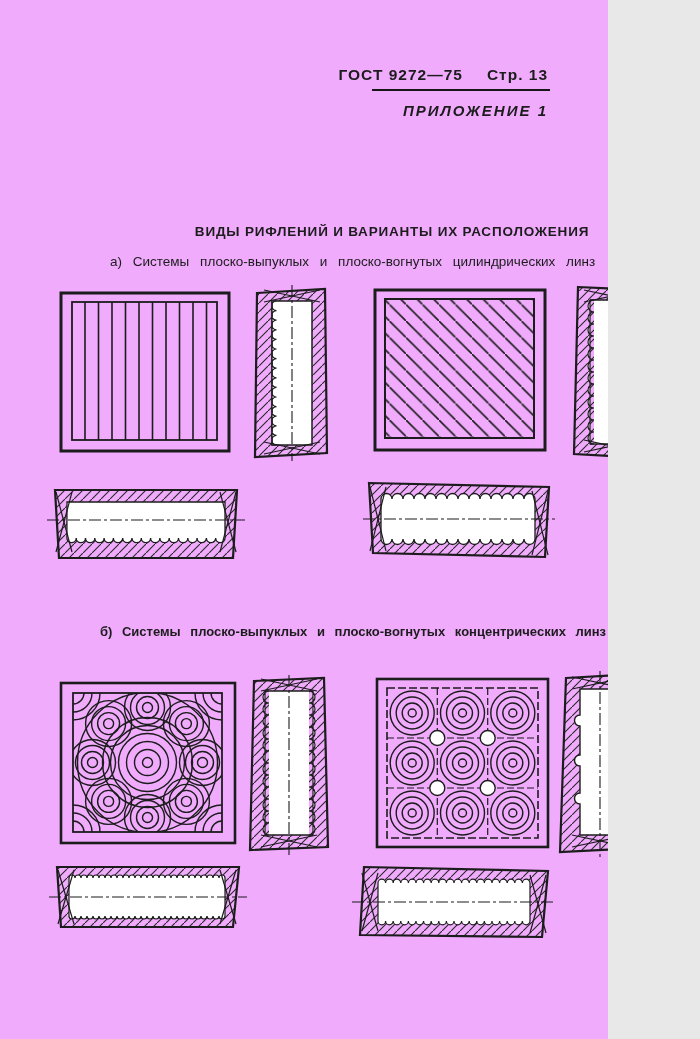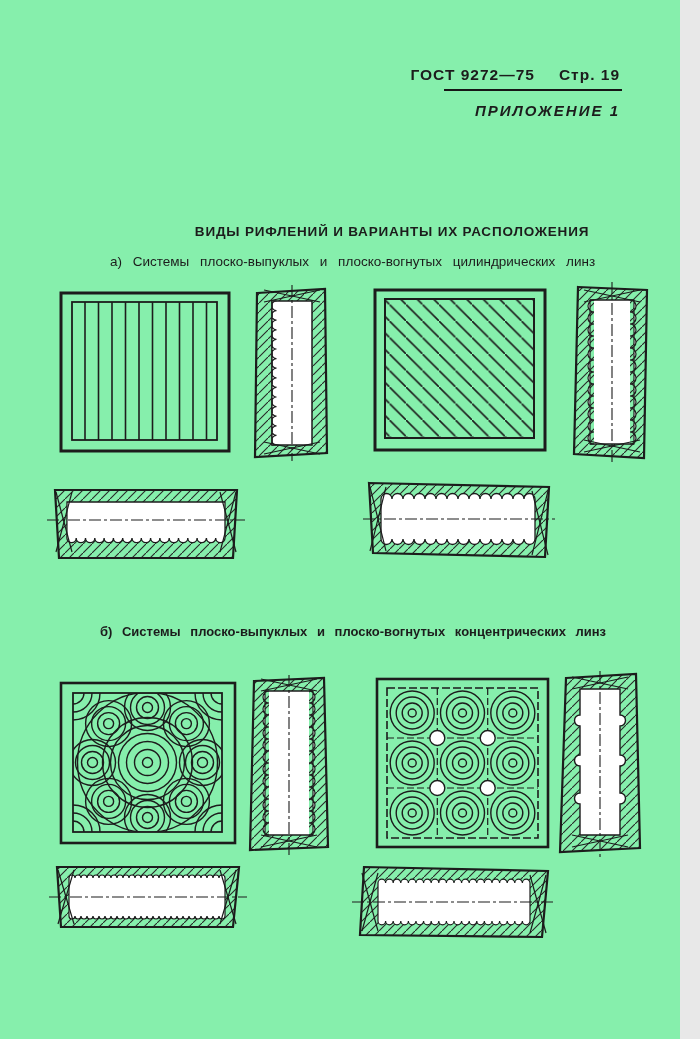--- a/index.html
+++ b/index.html
@@ -1,17 +1,17 @@
 <!DOCTYPE html>
 <html><head>
 <meta charset="utf-8">
 <style>
   html,body{margin:0;padding:0;}
   body{background:#e8e8e8;font-family:"Liberation Sans",sans-serif;}
-  #page{position:relative;width:680px;height:1039px;background:#86efac;overflow:hidden;color:#1c1c1c;}
+  #page{position:relative;width:608px;height:1039px;background:#f0abfc;overflow:hidden;color:#1c1c1c;}
   .txt{position:absolute;white-space:nowrap;color:#1c1c1c;}
   #hdr{top:66px;right:60px;font-size:15.5px;font-weight:bold;letter-spacing:1px;display:flex;gap:24px;}
   #hdr-rule{position:absolute;top:89px;right:58px;width:178px;border-top:2.2px solid #161616;}
   #appendix{top:102px;right:60px;font-size:15px;font-weight:bold;font-style:italic;letter-spacing:2px;text-align:center;}
   #title{top:224px;left:0;width:700px;text-align:center;font-size:13.5px;font-weight:bold;letter-spacing:0.8px;padding-left:42px;}
   #label-a{top:254px;left:110px;font-size:13.5px;font-weight:normal;word-spacing:7px;}
   #label-b{top:624px;left:100px;font-size:13px;font-weight:bold;word-spacing:6px;}
   .fig{position:absolute;}
   .fig svg{display:block;}
 </style>
@@ -26,21 +26,21 @@
         <path d="M0,9 L9,0" stroke="#262626" stroke-width="1.1" fill="none"></path>
       </pattern>
       <pattern id="diagB" patternUnits="userSpaceOnUse" width="16.5" height="16.5">
         <path d="M0,0 L16.5,16.5" stroke="#1c1c1c" stroke-width="1.6" fill="none"></path>
       </pattern>
     </defs>
   </svg>
 
   <div class="txt" id="hdr">
     <span>ГОСТ 9272—75</span>
-    <span>Стр. 19</span>
+    <span>Стр. 13</span>
   </div>
   <div id="hdr-rule"></div>
   <div class="txt" id="appendix">ПРИЛОЖЕНИЕ 1</div>
 
   <div class="txt" id="title">ВИДЫ РИФЛЕНИЙ И ВАРИАНТЫ ИХ РАСПОЛОЖЕНИЯ</div>
   <div class="txt" id="label-a">а) Системы плоско-выпуклых и плоско-вогнутых цилиндрических линз</div>
   <div class="txt" id="label-b">б) Системы плоско-выпуклых и плоско-вогнутых концентрических линз</div>
 
   <div class="fig" style="left:59px;top:291px">
     <svg width="172" height="162" viewBox="0 0 172 162">

